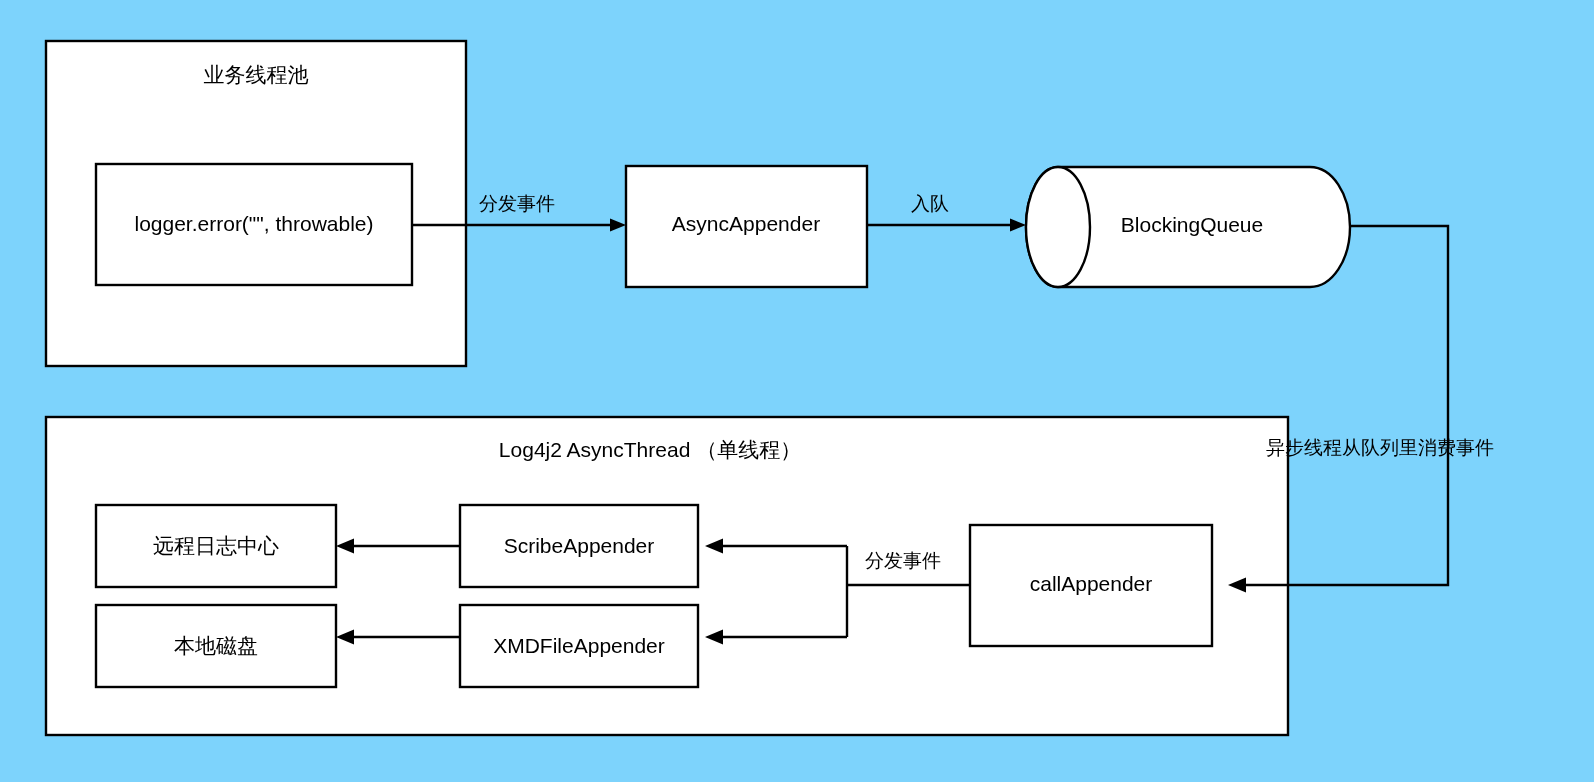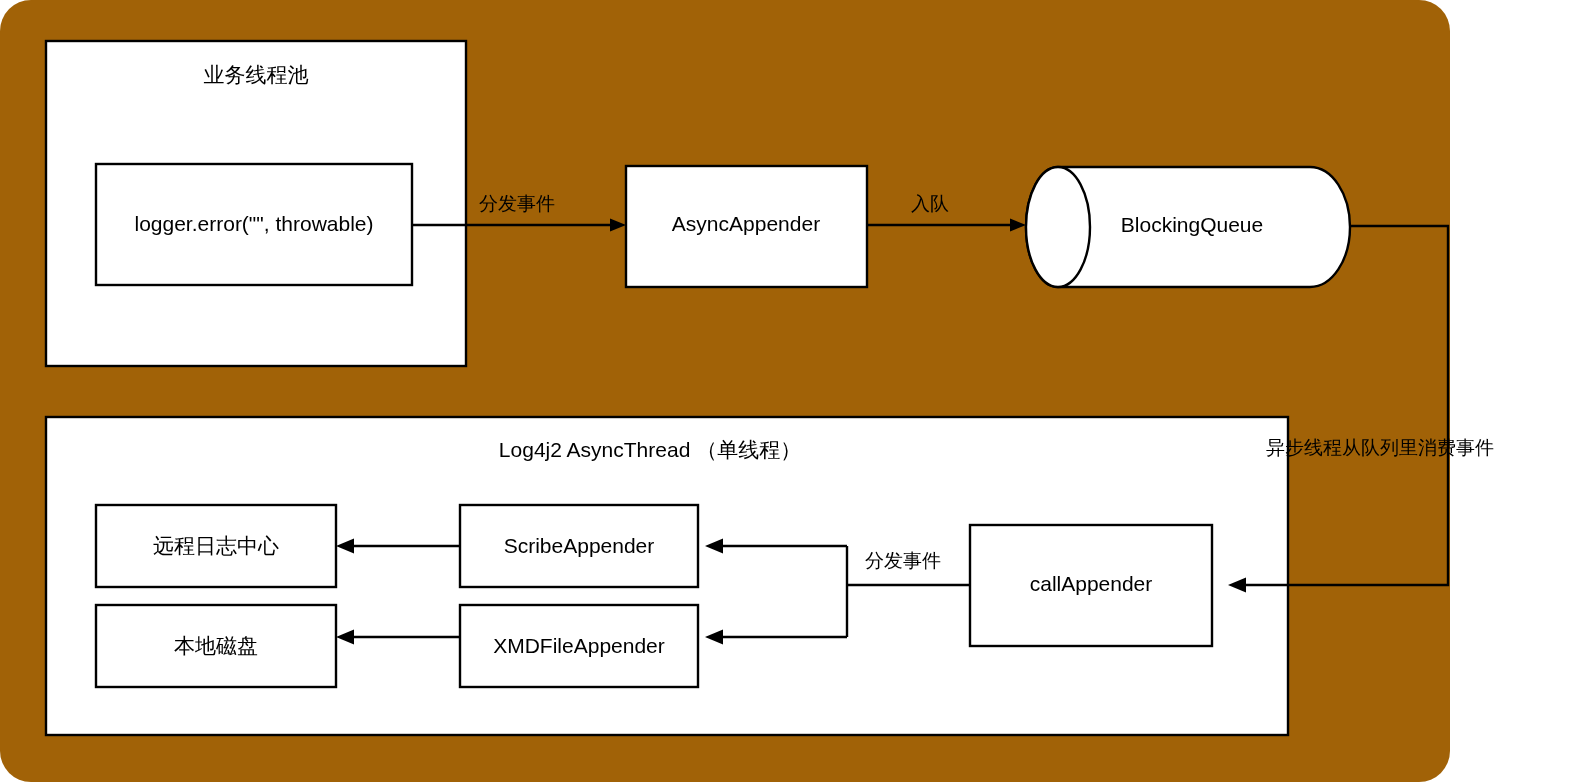--- a/index.html
+++ b/index.html
@@ -8,24 +8,23 @@
     background: #ffffff;
   }
   body {
     width: 1594px;
     height: 782px;
     overflow: hidden;
     font-family: "Liberation Sans", "DejaVu Sans", sans-serif;
   }
   #diagram-root {
     position: relative;
-    width: 1450px;
+    width: 1594px;
     height: 782px;
-    background: #a16207;
-    border-radius: 31px;
+    background: #7dd3fc;
   }
   svg.diagram {
     display: block;
     width: 1594px;
     height: 782px;
   }
   .shape {
     fill: #ffffff;
     stroke: #000000;
     stroke-width: 2.4;

